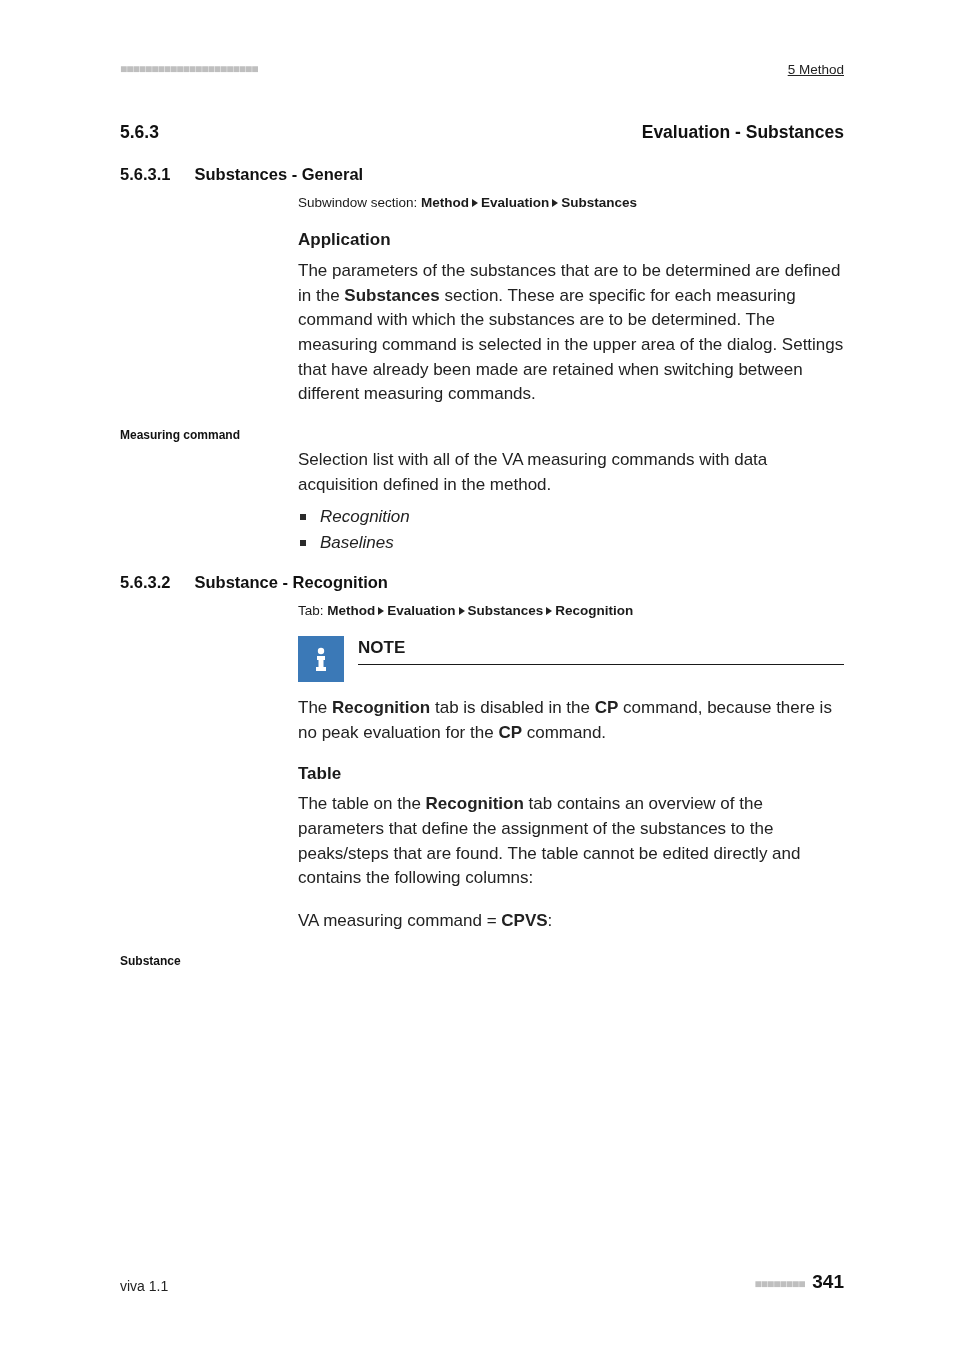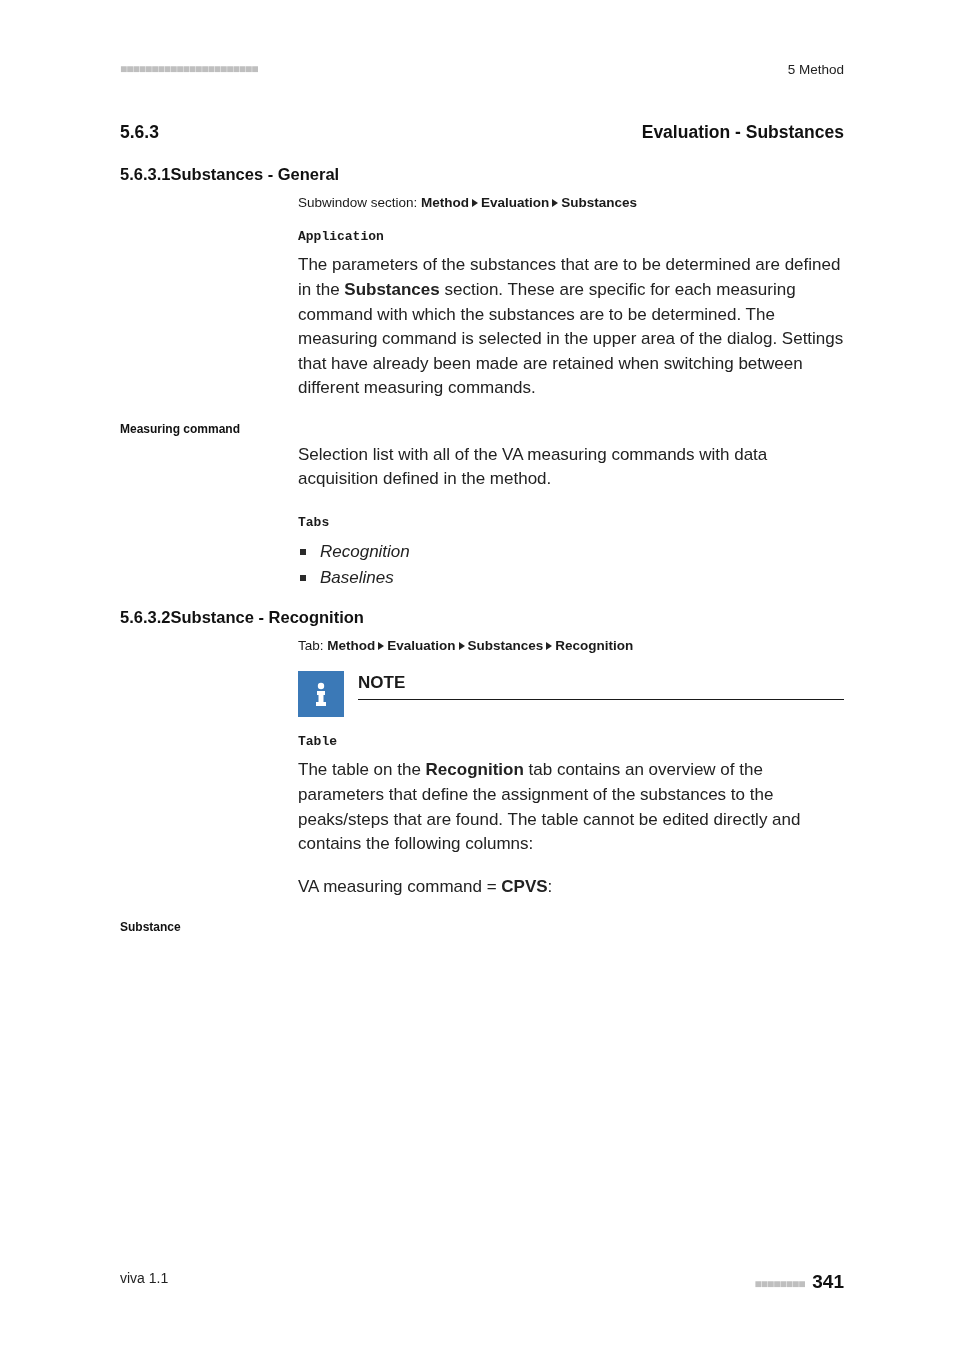--- a/index.html
+++ b/index.html
@@ -23,32 +23,34 @@
     margin-bottom: 40px;
   }
   .hdr-dashes {
     color: #bfbfbf;
     letter-spacing: -1px;
     font-size: 12px;
   }
   .hdr-sec {
     font-size: 13.5px;
     color: #222;
+    text-decoration: underline;
   }
   .h-sec {
     display: flex;
     gap: 24px;
     font-weight: 700;
     font-size: 17.5px;
     margin-bottom: 18px;
     color: #111;
     justify-content: space-between;
   }
   .h-sub {
     display: flex;
+    gap: 24px;
     font-weight: 700;
     font-size: 16.5px;
     margin-bottom: 6px;
     color: #111;
   }
   .content-col {
     margin-left: 178px;
   }
   .breadcrumb {
     font-size: 13.5px;
@@ -60,23 +62,22 @@
     display: inline-block;
     width: 0; height: 0;
     border-top: 4px solid transparent;
     border-bottom: 4px solid transparent;
     border-left: 6px solid #222;
     margin: 0 3px 1px 3px;
     vertical-align: middle;
   }
   .h-app {
     font-weight: 700;
-    font-size: 13px;
+    font-size: 17px;
     margin-bottom: 6px;
-    font-family: Liberation Mono, monospace;
   }
   .para {
     margin-bottom: 18px;
     color: #222;
   }
   .para b { font-weight: 700; }
   .side-label-row {
     display: flex;
     gap: 0;
     margin-bottom: 4px;
@@ -164,21 +165,21 @@
     margin-top: 14px;
     color: #222;
   }
   .ftr {
     position: absolute;
     bottom: 54px;
     left: 120px;
     right: 110px;
     display: flex;
     justify-content: space-between;
-    align-items: flex-start;
+    align-items: flex-end;
     font-size: 14px;
     color: #222;
   }
   .ftr-r .dashes {
     color: #bfbfbf;
     letter-spacing: -1px;
     font-size: 12px;
     margin-right: 4px;
   }
   .ftr-r .pg {
@@ -220,21 +221,20 @@
   </div>
 
   <div class="side-label-row">
     <div class="side-label">Measuring command</div>
     <div class="side-body"></div>
   </div>
 
   <div class="content-col">
     <p class="para" style="margin-bottom:6px">Selection list with all of the VA measuring commands with data acquisition defined in the method.</p>
 
-    <div class="h-app" style="margin-top:22px">Tabs</div>
     <ul class="bul">
       <li>Recognition</li>
       <li>Baselines</li>
     </ul>
   </div>
 
   <div class="h-sub">
     <span>5.6.3.2</span>
     <span>Substance - Recognition</span>
   </div>
@@ -252,20 +252,23 @@
             <rect x="10" y="11" width="8" height="4" fill="#fff"></rect>
             <rect x="11.5" y="11" width="5" height="13" fill="#fff"></rect>
             <rect x="9" y="22" width="10" height="4" fill="#fff"></rect>
           </svg>
         </div>
         <div class="note-title-wrap">
           <div class="nt">NOTE</div>
           <div class="nl"></div>
         </div>
       </div>
+      <p class="note-body">
+        <span>The </span><b>Recognition</b><span> tab is disabled in the </span><b>CP</b><span> command, because there is no peak evaluation for the </span><b>CP</b><span> command.</span>
+      </p>
     </div>
 
     <div class="h-app">Table</div>
     <p class="para">
       <span>The table on the </span><b>Recognition</b><span> tab contains an overview of the parameters that define the assignment of the substances to the peaks/steps that are found. The table cannot be edited directly and contains the following columns:</span>
     </p>
     <p class="para">
       <span>VA measuring command = </span><b>CPVS</b><span>:</span>
     </p>
   </div>

